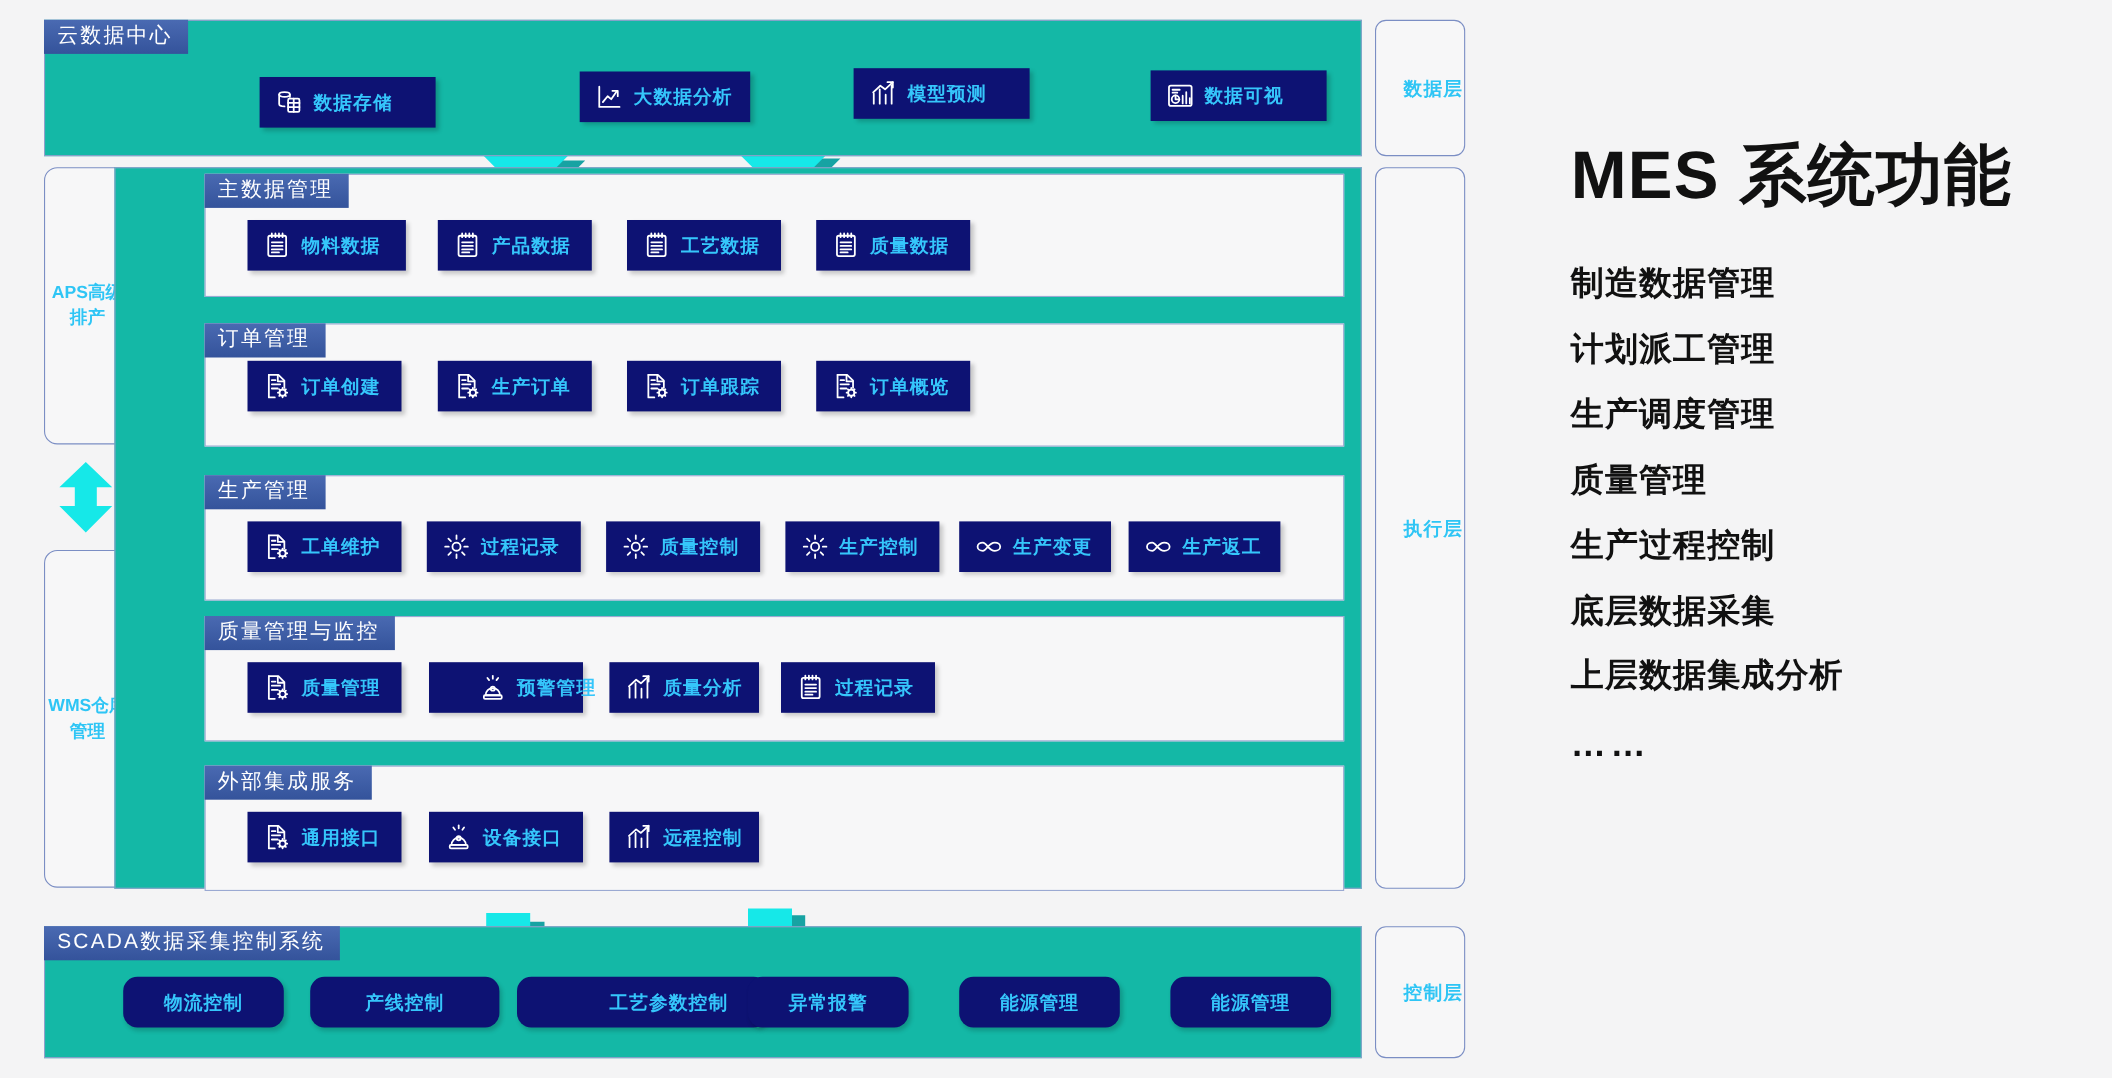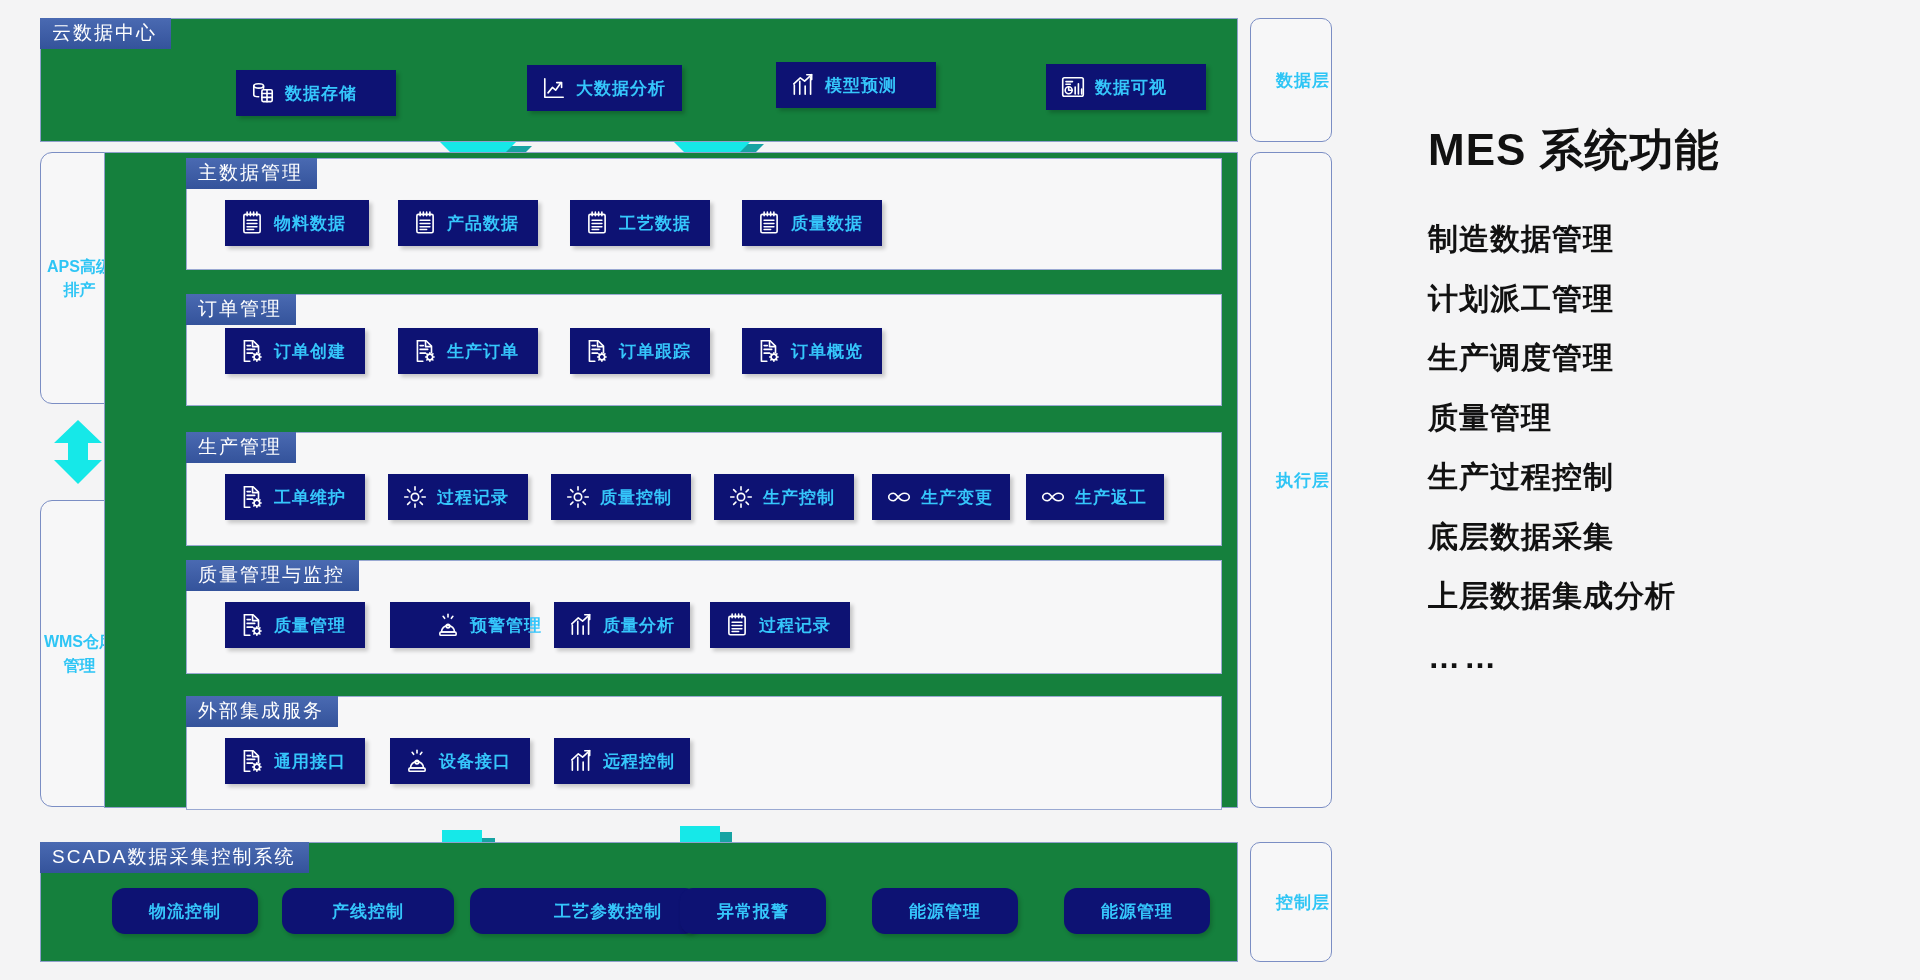--- a/index.html
+++ b/index.html
@@ -6,21 +6,21 @@
   body{
     width:1920px;height:980px;
     background:#f4f4f5;
     font-family:"Liberation Sans","DejaVu Sans",sans-serif;
     overflow:hidden;
     position:relative;
   }
   
   .panel{
     position:absolute;
-    background:#15803d;
+    background:#14b8a6;
     border:1.5px solid #8fa0cc;
     text-align:right;
   }
   .layer-box{
     position:absolute;
     background:#f7f7f8;
     border:1.5px solid #7b8ec4;
     border-radius:10px;
     display:flex;align-items:center;justify-content:center;
   }
@@ -100,21 +100,21 @@
     box-shadow:2px 3px 4px rgba(0,0,0,.18);
   }
   .pill .tile-label{font-size:17px;}
   
   #right-panel{
     position:absolute;
     left:1428px;top:126px;
     width:470px;
   }
   #mes-title{
-    font-size:44px;
+    font-size:61px;
     font-weight:bold;
     color:#111;
     letter-spacing:1px;
     margin:0 0 48px 0;
     line-height:1.1;
     white-space:nowrap;
   }
   .feature{
     font-size:30px;
     font-weight:bold;

